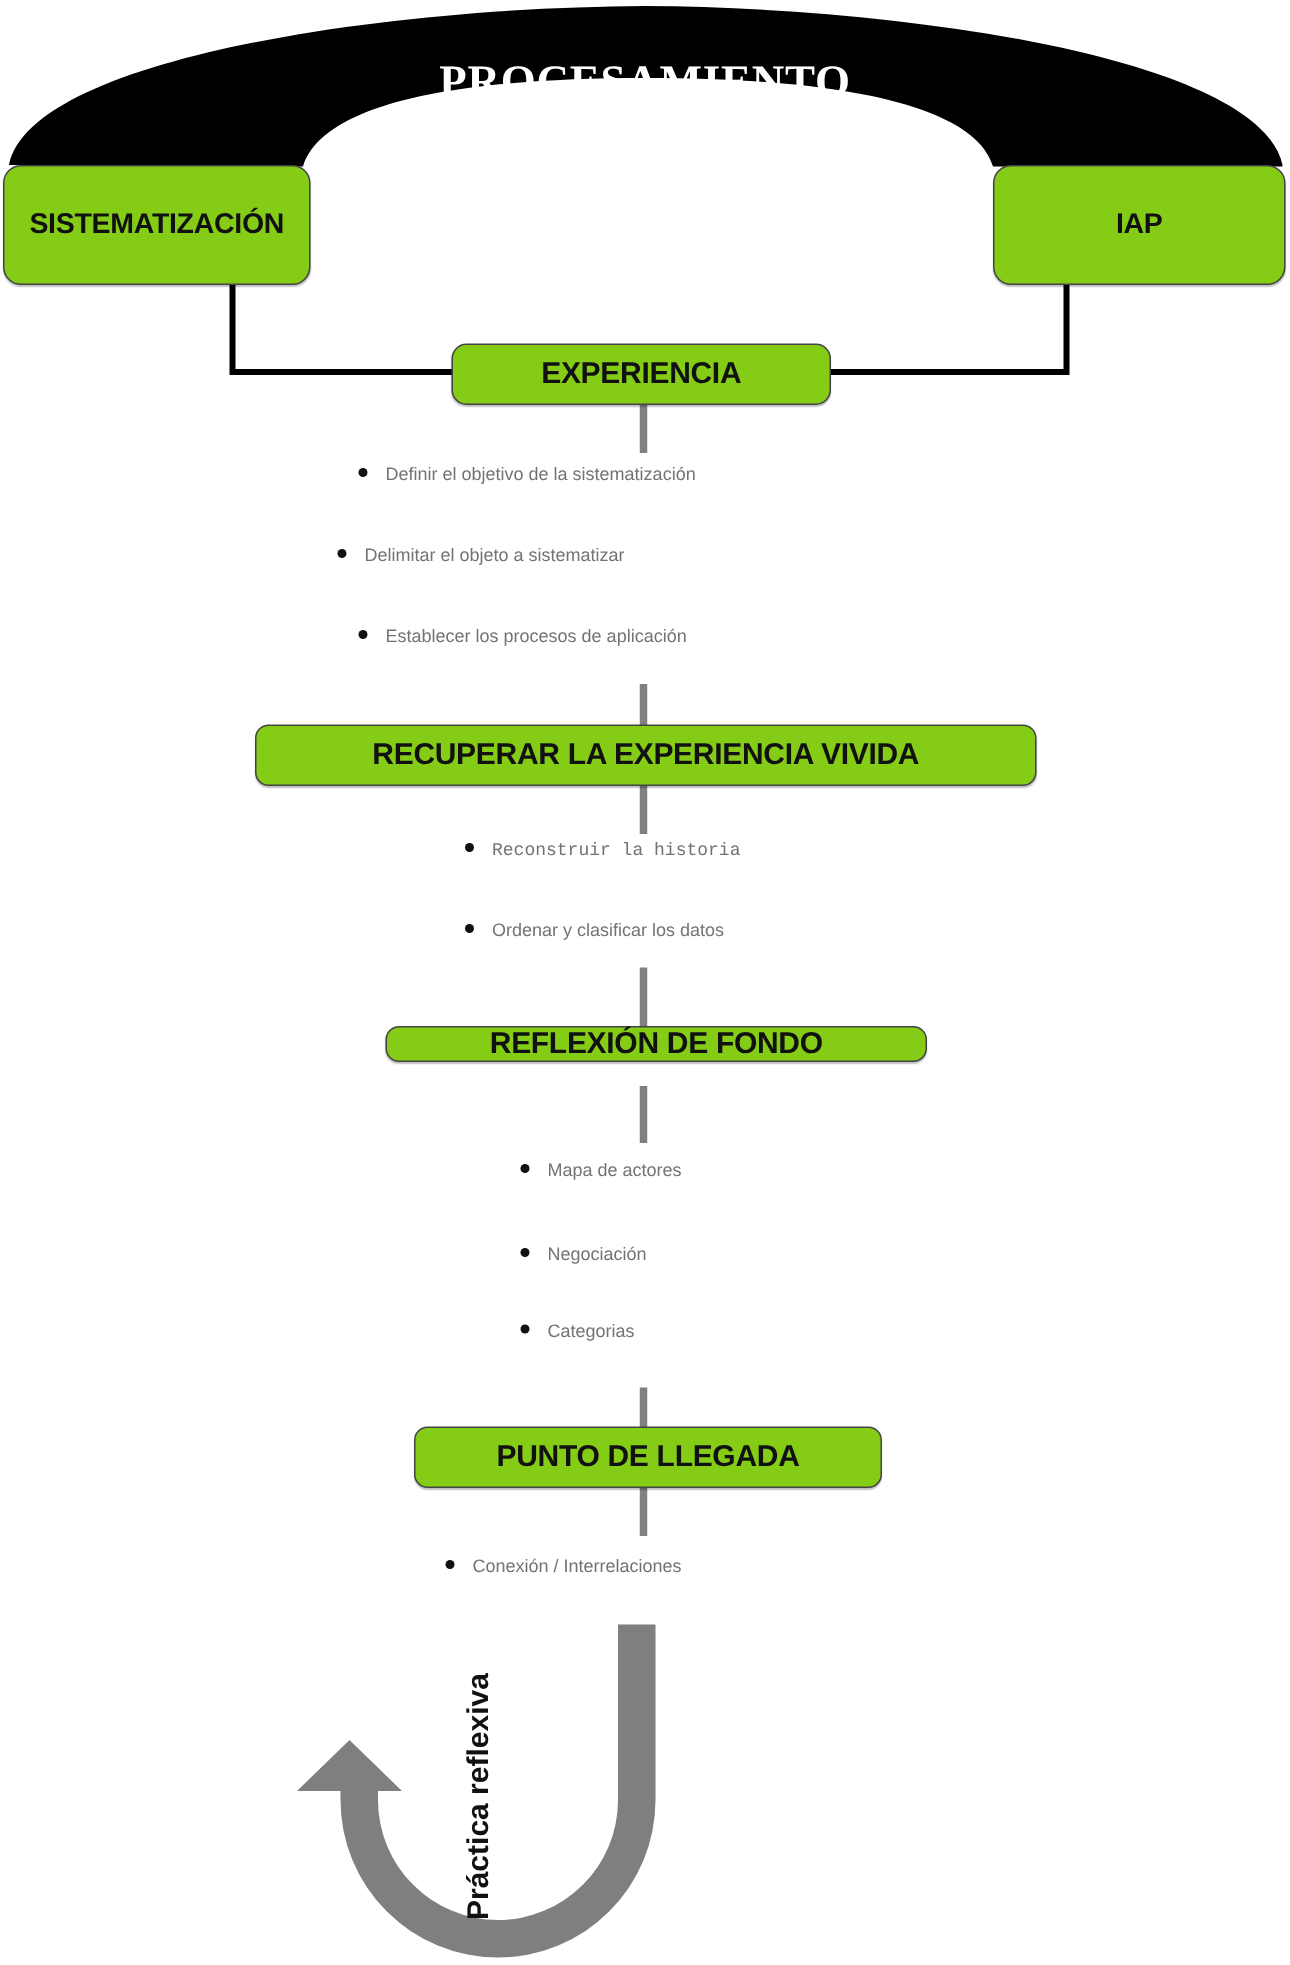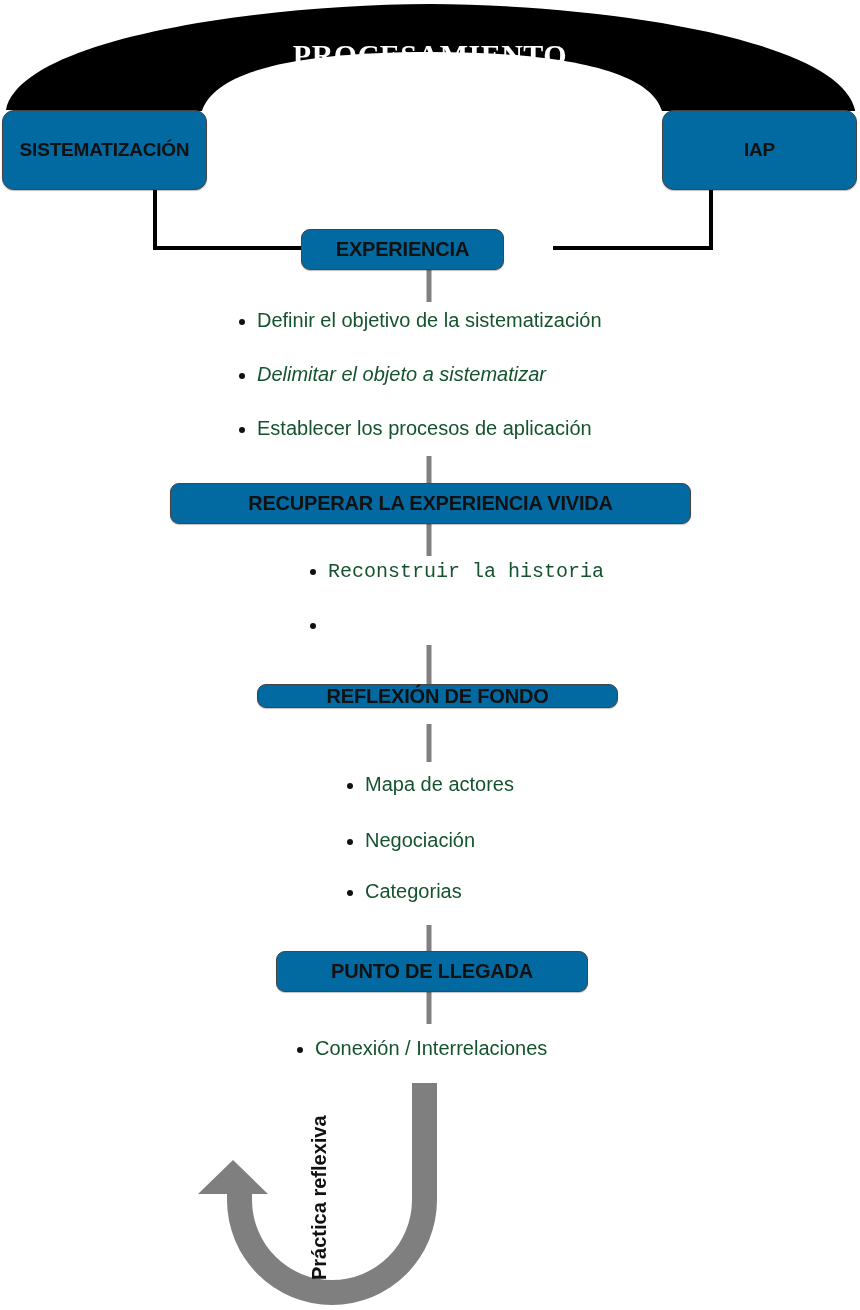--- a/index.html
+++ b/index.html
@@ -1,28 +1,28 @@
 <!DOCTYPE html>
 <html><head>
   <meta charset="utf-8">
   <style>
     html, body { margin: 0; padding: 0; background: #ffffff; }
     body { width: 860px; height: 1310px; position: relative; overflow: hidden;
            font-family: "Liberation Sans", sans-serif; color: #111; }
     svg.bg { position: absolute; left: 0; top: 0; }
-    .box { position: absolute; background: #0369a1; border: 1.5px solid #444;
+    .box { position: absolute; background: #84cc16; border: 1.5px solid #444;
            border-radius: 9px; box-sizing: border-box; display: flex;
            align-items: center; justify-content: center;
            font-weight: bold; font-size: 20px; letter-spacing: -0.2px;
            box-shadow: 0 1px 1px rgba(0,0,0,0.25); }
     .side-box { border-radius: 12px; font-size: 19px; }
     .arc-title { position: absolute; left: 0; width: 860px; top: 10px; text-align: center;
                  font-family: "Liberation Serif", serif; font-weight: bold;
                  font-size: 30px; color: #fff; letter-spacing: 0.5px; margin-top: 28px; }
-    .bullet { position: absolute; font-size: 20px; white-space: nowrap; color: #14532d; }
+    .bullet { position: absolute; font-size: 12px; white-space: nowrap; color: #737373; }
     .bullet .dot { display: inline-block; width: 6px; height: 6px; background: #111;
                    border-radius: 50%; margin-right: 12px; vertical-align: 2px; }
     .vlabel { position: absolute; font-weight: bold; font-size: 20px; white-space: nowrap;
               transform-origin: left top; transform: rotate(-90deg); color: #111; }
   </style>
 </head>
 <body>
 
 <svg class="bg" width="860" height="1310" viewBox="0 0 860 1310">
 
@@ -50,41 +50,41 @@
 
 <div class="arc-title">PROCESAMIENTO</div>
 
 <div class="box side-box" style="left:2px; top:110px; width:205px; height:80px;">
   <span>SISTEMATIZACIÓN</span>
 </div>
 <div class="box side-box" style="left:662px; top:110px; width:195px; height:80px;">
   <span>IAP</span>
 </div>
 
-<div class="box" style="left:301px; top:229px; width:203px; height:41px;">
+<div class="box" style="left:301px; top:229px; width:253px; height:41px;border-radius:10px;">
   <span>EXPERIENCIA</span>
 </div>
 <div class="bullet" style="left:239px; top:309px;">
   <span class="dot"></span><span>Definir el objetivo de la sistematización</span>
 </div>
-<div class="bullet" style="left:239px; top:363px;font-style:italic;">
+<div class="bullet" style="left:225px; top:363px;">
   <span class="dot"></span><span>Delimitar el objeto a sistematizar</span>
 </div>
 <div class="bullet" style="left:239px; top:417px;text-align:right;">
   <span class="dot"></span><span>Establecer los procesos de aplicación</span>
 </div>
 
 <div class="box" style="left:170px; top:483px; width:521px; height:41px;">
   <span>RECUPERAR LA EXPERIENCIA VIVIDA</span>
 </div>
 <div class="bullet" style="left:310px; top:560px;font-family:Liberation Mono, monospace;">
   <span class="dot"></span><span>Reconstruir la historia</span>
 </div>
 <div class="bullet" style="left:310px; top:613px;">
-  <span class="dot"></span>
+  <span class="dot"></span><span>Ordenar y clasificar los datos</span>
 </div>
 
 <div class="box" style="left:257px; top:684px; width:361px; height:24px;">
   <span>REFLEXIÓN DE FONDO</span>
 </div>
 <div class="bullet" style="left:347px; top:773px;">
   <span class="dot"></span><span>Mapa de actores</span>
 </div>
 <div class="bullet" style="left:347px; top:829px;">
   <span class="dot"></span><span>Negociación</span>

